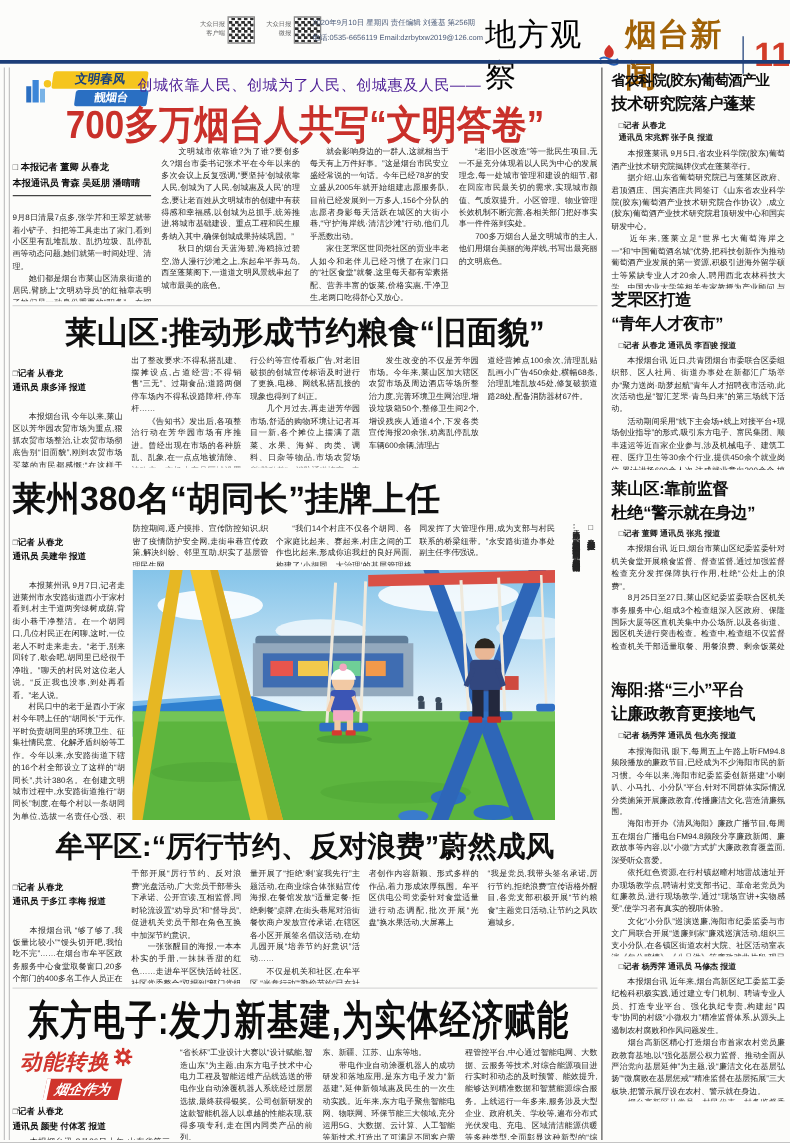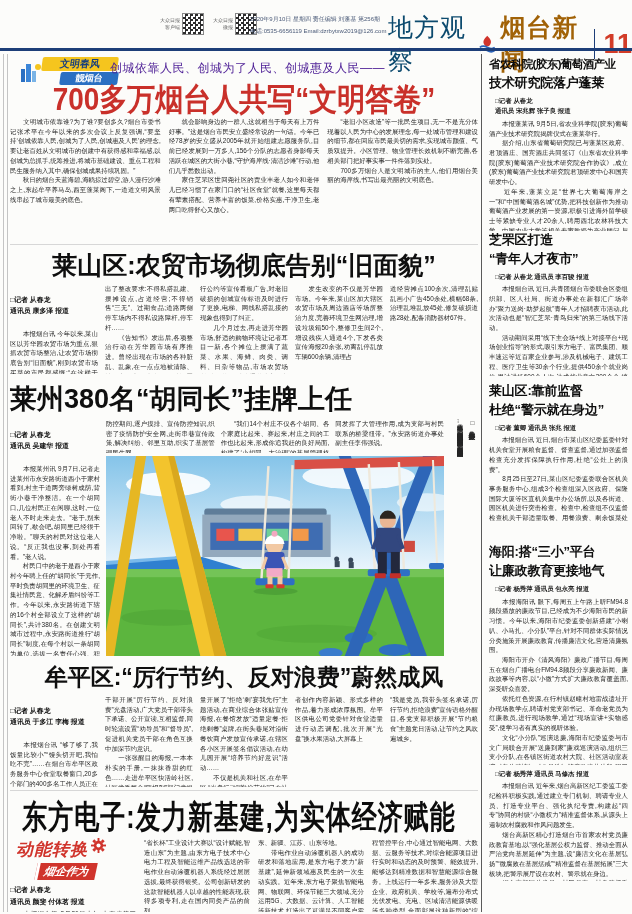--- a/index.html
+++ b/index.html
@@ -13,21 +13,21 @@
   font-size:21px;letter-spacing:2px;line-height:1}
 .brand-sub{font-size:4px;color:#c4241f;letter-spacing:1px}
 .qrs{position:absolute;left:160px;top:13px;display:flex;gap:9px}
 .qr-item{display:flex;align-items:center;gap:2px}
 .qr-lab{font-size:5px;color:#666;line-height:1.5;text-align:right;white-space:pre-line}
 .qr-box{width:22px;height:22px;border:1px solid #888;
   background-image:repeating-conic-gradient(#2d2d2d 0% 25%,#fff 25% 50%);background-size:5px 5px}
 .hinfo{position:absolute;left:250px;top:14px;width:150px;font-size:6px;color:#4a5a78;
   line-height:1.95;white-space:pre-line}
 .sect{position:absolute;left:388px;top:11px;display:flex;align-items:center;gap:5px}
-.sect-light{font-size:25px;color:#0c4a6e;letter-spacing:1px;font-weight:500}
+.sect-light{font-size:25px;color:#000000;letter-spacing:1px;font-weight:500}
 .sect-bold{font-size:25px;font-weight:bold;color:#a16207;letter-spacing:1px}
 .pgno-sep{width:2px;height:30px;background:#1d3e78;margin:0 3px}
 .pgno{font-size:27px;color:#d23c28;font-weight:bold}
 .h-rule{position:absolute;left:0;top:48px;width:632px;height:3px;background:#1d3e78}
 .v-sep{position:absolute;left:481px;top:54px;width:1px;height:858px;background:#5a5a5a}
 .edge1{position:absolute;left:3px;top:54px;width:1px;height:858px;background:#c4c4c4}
 .edge2{position:absolute;left:7px;top:54px;width:1px;height:858px;background:#c4c4c4}
 .sec-rule{position:absolute;left:10px;width:468px;height:1px;background:#d7d7d7}
 
 
@@ -135,31 +135,37 @@
       <circle cx="18" cy="7" r="3" fill="#f5c51e"></circle>
     </svg>
     <div class="cb-top">文明春风</div>
     <div class="cb-bot">靓烟台</div>
   </div>
 
   <div class="kicker">创城依靠人民、创城为了人民、创城惠及人民——</div>
   <div class="lead-hl">700多万烟台人共写“文明答卷”</div>
 
   <div class="lead-row">
+    <div class="acol">
+      <div class="lead-byl">□ 本报记者 董卿 从春龙
+本报通讯员 青森 吴延朋 潘晴晴</div>
+      <span>9月8日清晨7点多,张学芹和王翠芝就带着小铲子、扫把等工具走出了家门,看到小区里有乱堆乱放、乱扔垃圾、乱停乱画等动态问题,她们就第一时间处理、清理。
+　　她们都是烟台市莱山区清泉街道的居民,臂膀上“文明劝导员”的红袖章表明了她们另一种身份重要的“职务”。在烟台,文明城市创建一直是全民参与、人人有责的一项事业,700多万烟台人正用自己的行动,共同书写一份厚重的“文明答卷”。</span>
+    </div>
     <div class="acol">　　文明城市依靠谁?为了谁?要创多久?烟台市委书记张术平在今年以来的多次会议上反复强调,“要坚持‘创城依靠人民,创城为了人民,创城惠及人民’的理念,要让老百姓从文明城市的创建中有获得感和幸福感,以创城为总抓手,统筹推进,将城市基础建设、重点工程和民生服务纳入其中,确保创城成果持续巩固。”
 　　秋日的烟台天蓝海碧,海鸥掠过碧空,游人漫行沙滩之上,东起牟平养马岛,西至蓬莱阁下,一道道文明风景线串起了城市最美的底色。</div>
     <div class="acol">　　就会影响身边的一群人,这就相当于每天有上万件好事。”这是烟台市民安立盛经常说的一句话。今年已经78岁的安立盛从2005年就开始组建志愿服务队,目前已经发展到一万多人,156个分队的志愿者身影每天活跃在城区的大街小巷,“守护海岸线·清洁沙滩”行动,他们几乎悉数出动。
 　　家住芝罘区世回尧社区的贾业丰老人如今和老伴儿已经习惯了在家门口的“社区食堂”就餐,这里每天都有荤素搭配、营养丰富的饭菜,价格实惠,干净卫生,老两口吃得舒心又放心。</div>
     <div class="acol">　　“老旧小区改造”等一批民生项目,无一不是充分体现着以人民为中心的发展理念,每一处城市管理和建设的细节,都在回应市民最关切的需求,实现城市颜值、气质双提升。小区管理、物业管理长效机制不断完善,各相关部门把好事实事一件件落到实处。
 　　700多万烟台人是文明城市的主人,他们用烟台美丽的海岸线,书写出最亮丽的文明底色。</div>
   </div>
 
   <div class="sec-rule" style="top:244px"></div>
 
-  <div class="ls-hl">莱山区:农贸市场彻底告别“旧面貌”</div>
+  <div class="ls-hl">莱山区:推动形成节约粮食“旧面貌”</div>
   <div class="ls-row">
     <div class="acol">
       <div class="small-byl">□记者 从春龙
 通讯员 康多泽 报道</div>
       <span>　　本报烟台讯 今年以来,莱山区以芳华园农贸市场为重点,狠抓农贸市场整治,让农贸市场彻底告别“旧面貌”,刚到农贸市场买菜的市民都感慨:“在这样干净、整洁的地方买菜,心里很舒服。”
 　　4月16日,一张张《创建全国文明城市芳华园市场及周边集中整治告知书》送到了芳华园市场各个摊位的手中,告知书中明确提</span>
     </div>
     <div class="acol">出了整改要求:不得私搭乱建、摆摊设点,占道经营;不得销售“三无”、过期食品;道路两侧停车场内不得私设路障杆,停车杆……
 　　《告知书》发出后,各项整治行动在芳华园市场有序推进。曾经出现在市场的各种脏乱、乱象,在一点点地被清除、被改变。市场水产品区域设置了分类垃圾箱,市场周边破损的道路和井盖被修复,市场大门口处张贴了讲文明树新风、行业规范、文明出</div>
     <div class="acol">行公约等宣传看板广告,对老旧破损的创城宣传标语及时进行了更换,电梯、网线私搭乱接的现象也得到了纠正。

